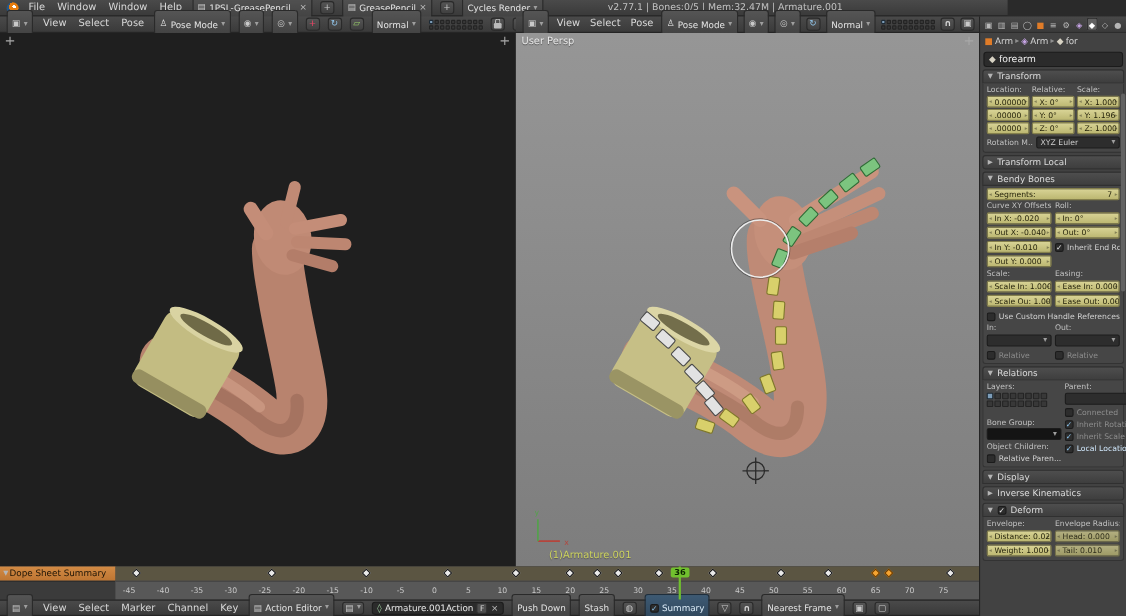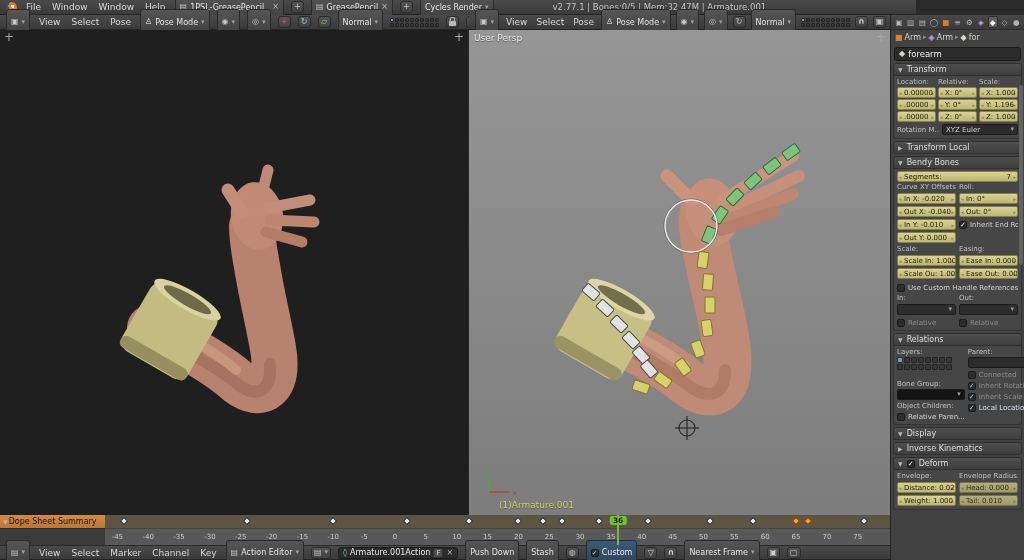--- a/index.html
+++ b/index.html
@@ -705,21 +705,21 @@
     <span class="fbtn">F</span>
     <span class="gi gi-x"></span>
   </span>
   <span class="btn">Push Down</span>
   <span class="btn">Stash</span>
   <span class="iconbtn">
       <span class="gi gi-ghost"></span>
     </span>
   <span class="btn summary-toggle">
     <span class="cb blue checked"></span>
-    <span>Custom</span>
+    <span>Summary</span>
   </span>
   <span class="iconbtn">
       <span class="gi gi-funnel"></span>
     </span>
   <span class="iconbtn">
       <span class="gi gi-magnet"></span>
     </span>
   <span class="dd">
     <span>Nearest Frame</span>
     <span class="gi gi-down"></span>

